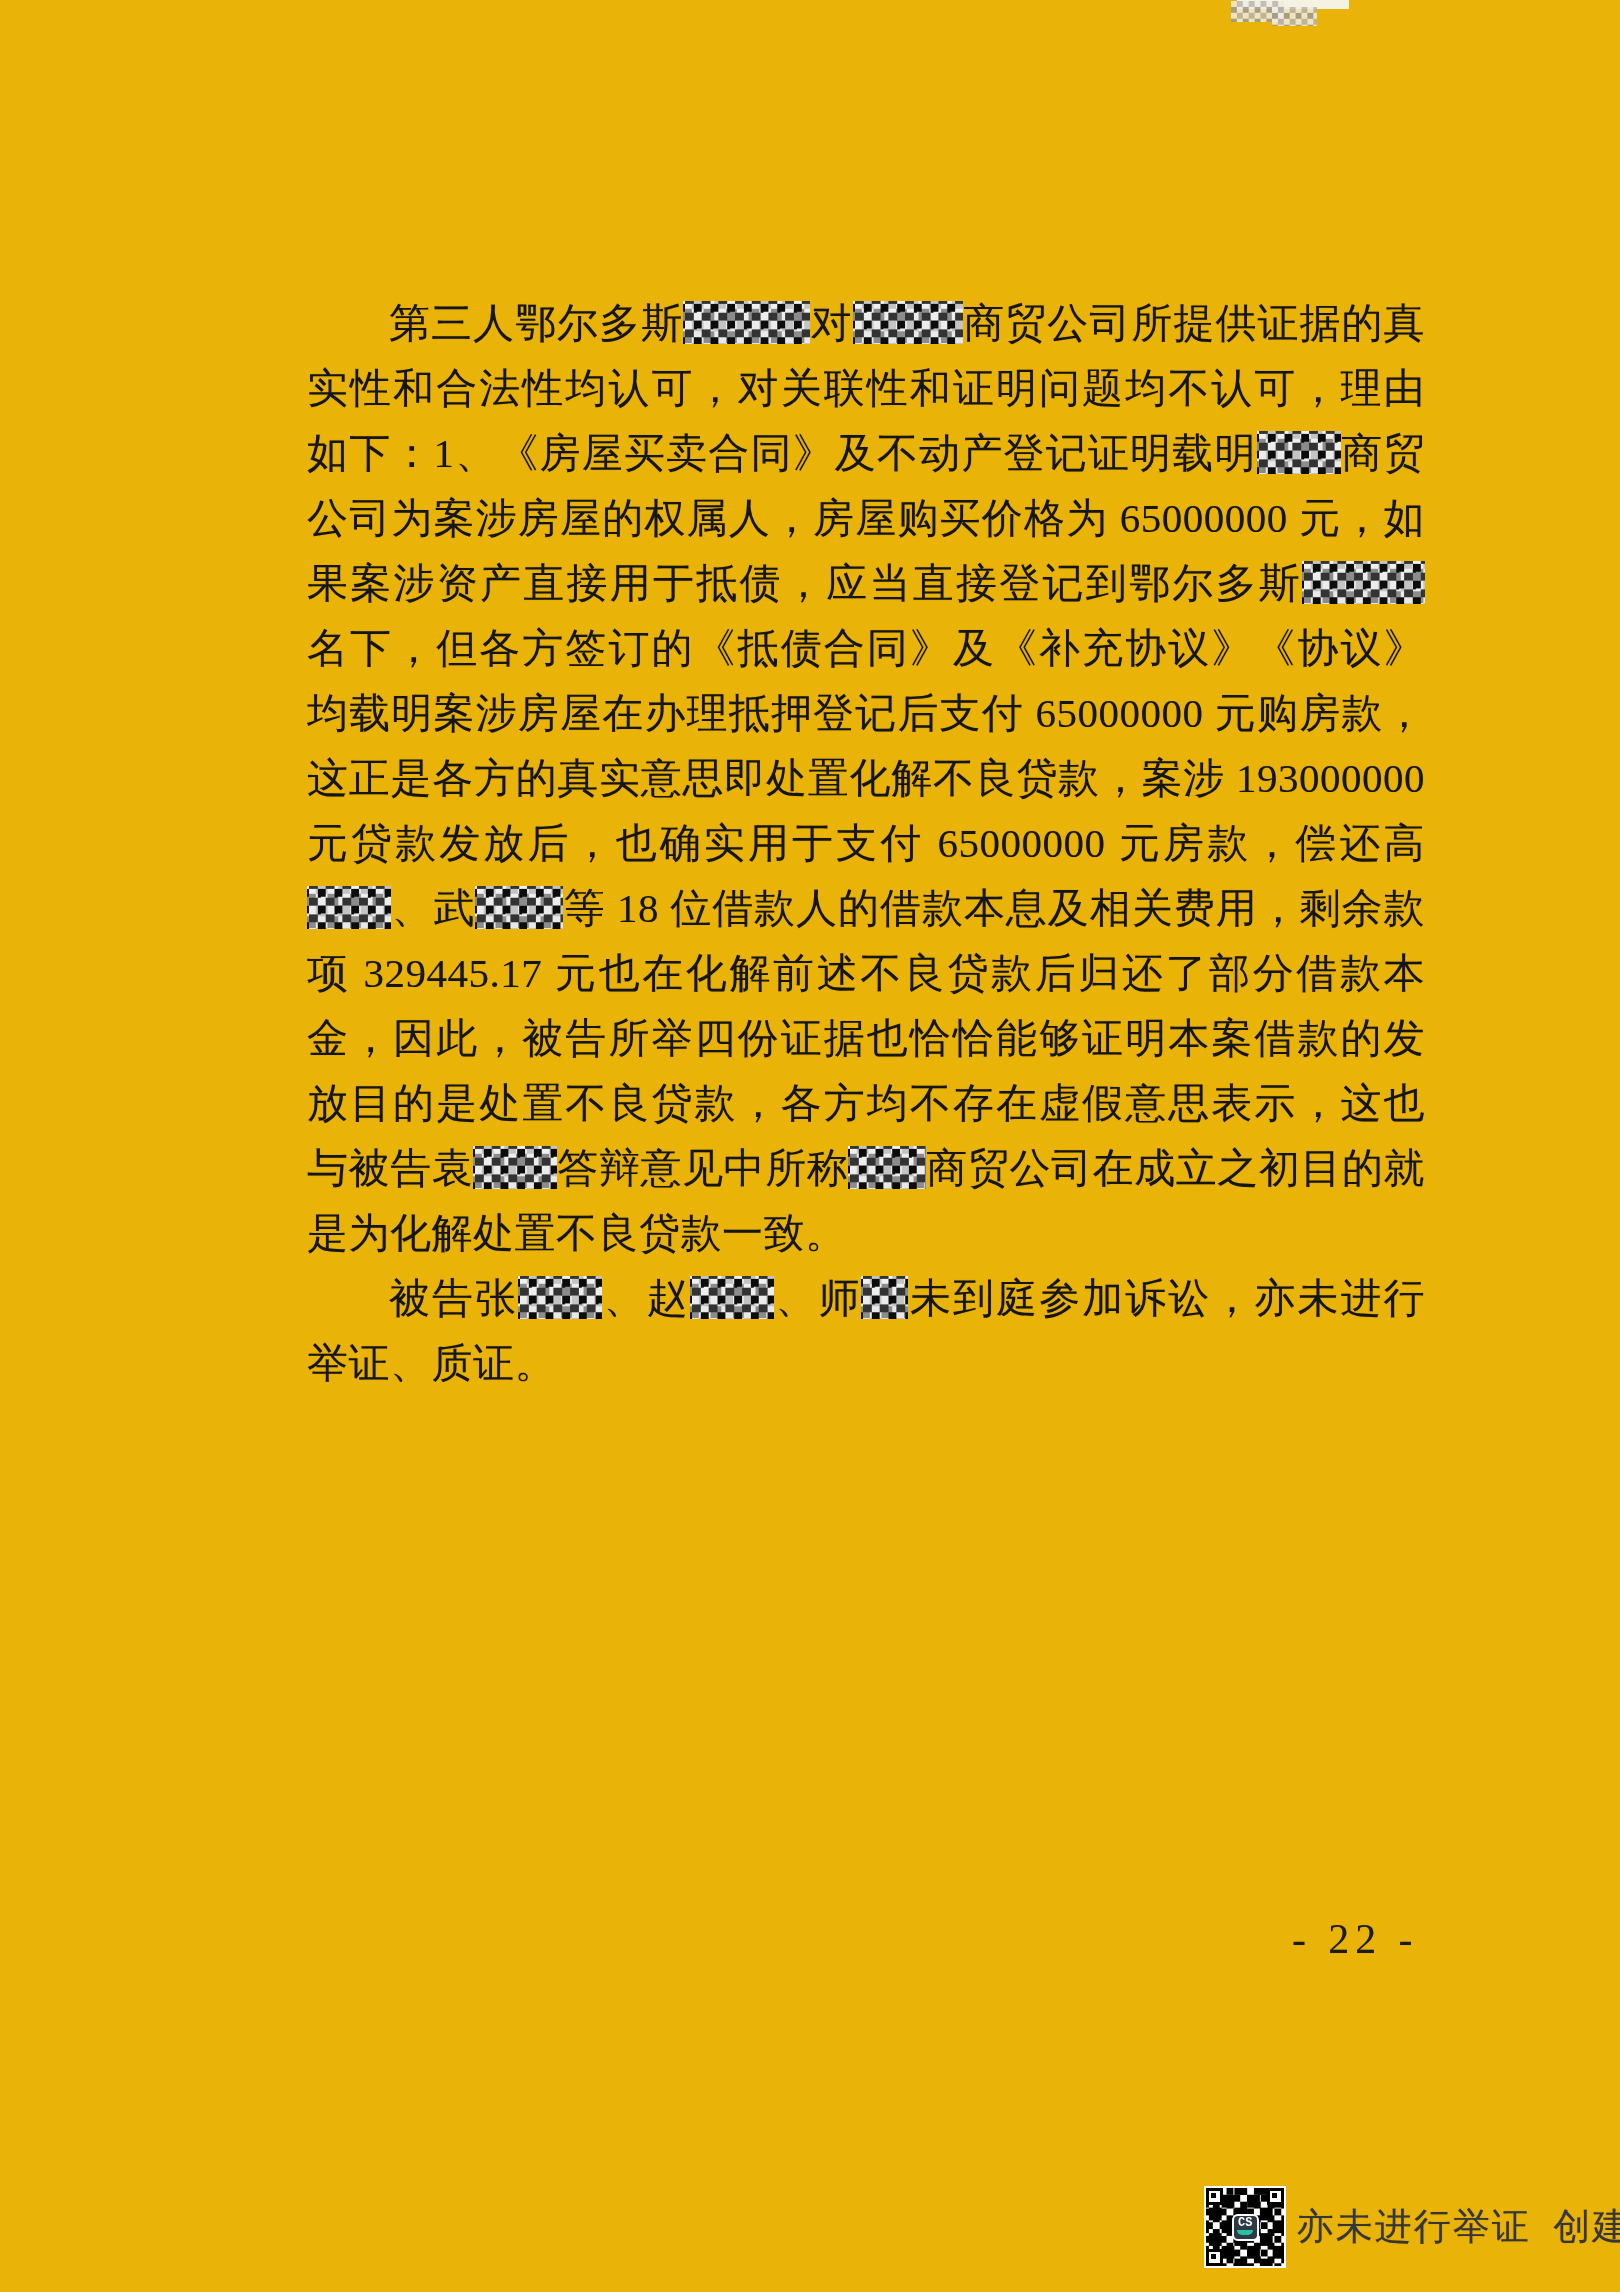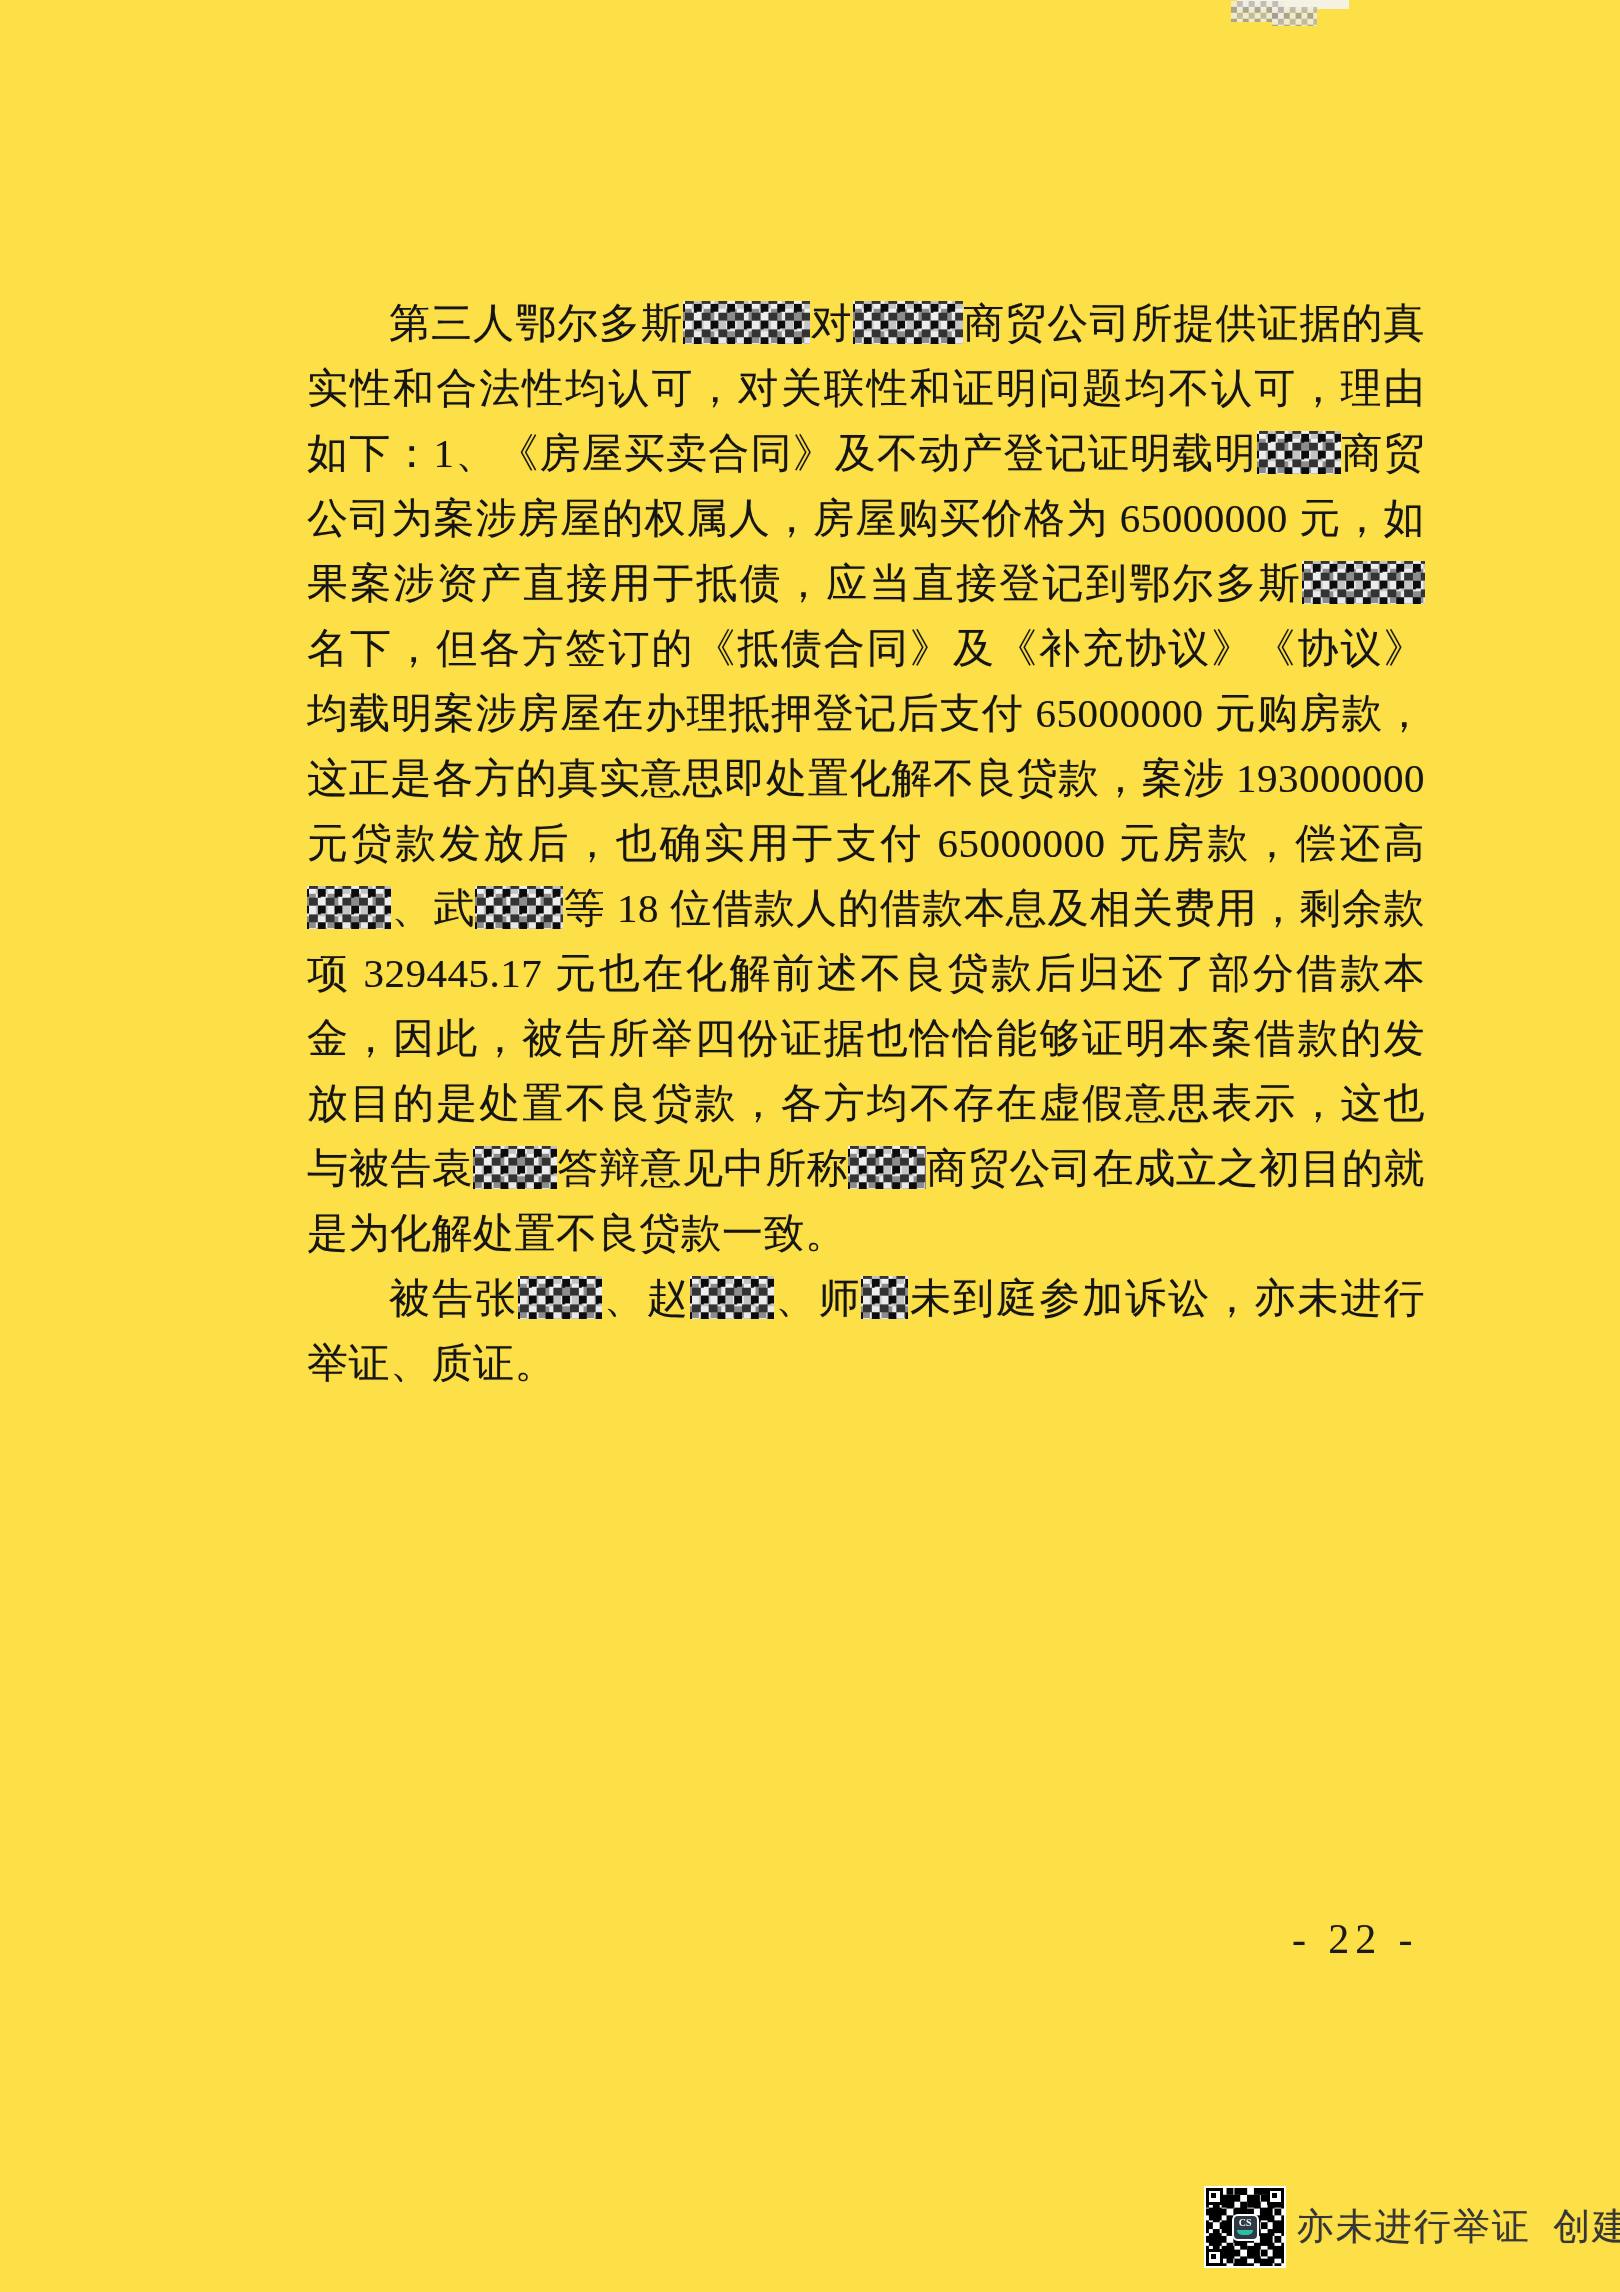--- a/index.html
+++ b/index.html
@@ -1,21 +1,21 @@
 <!DOCTYPE html>
 <html lang="zh"><head>
 <meta charset="utf-8">
 <style>
   html, body { margin: 0; padding: 0; background: #e8e8e8; }
   .page {
     position: relative;
     width: 1620px;
     height: 2293px;
     margin: 0 auto;
-    background: #fde047;
+    background: #eab308;
     overflow: hidden;
     font-family: "Liberation Serif", "DejaVu Serif", serif;
   }
 
   
   .artifact-band {
     position: absolute;
     left: 1237px; top: 0; width: 112px; height: 8.8px;
     background: #f6f2e3;
   }
@@ -110,23 +110,23 @@
     left: 25.5px; top: 25.5px;
     width: 27.4px; height: 27.4px;
     background: #2e3a45;
     border: 2px solid #fff;
     border-radius: 5.9px;
     box-sizing: border-box;
     text-align: center;
   }
   .cs-logo .cs-text {
     display: block;
-    font-family: Liberation Serif, serif;
+    font-family: Liberation Mono, monospace;
     font-weight: bold;
-    font-size: 10px;
+    font-size: 12px;
     line-height: 14.7px;
     color: #ffffff;
     border-radius: 6px;
   }
   .cs-logo .cs-arc {
     display: block;
     width: 15.7px; height: 4.9px;
     margin: 0 auto;
     background: #2bbfa4;
     border-radius: 0 0 8.8px 8.8px;

